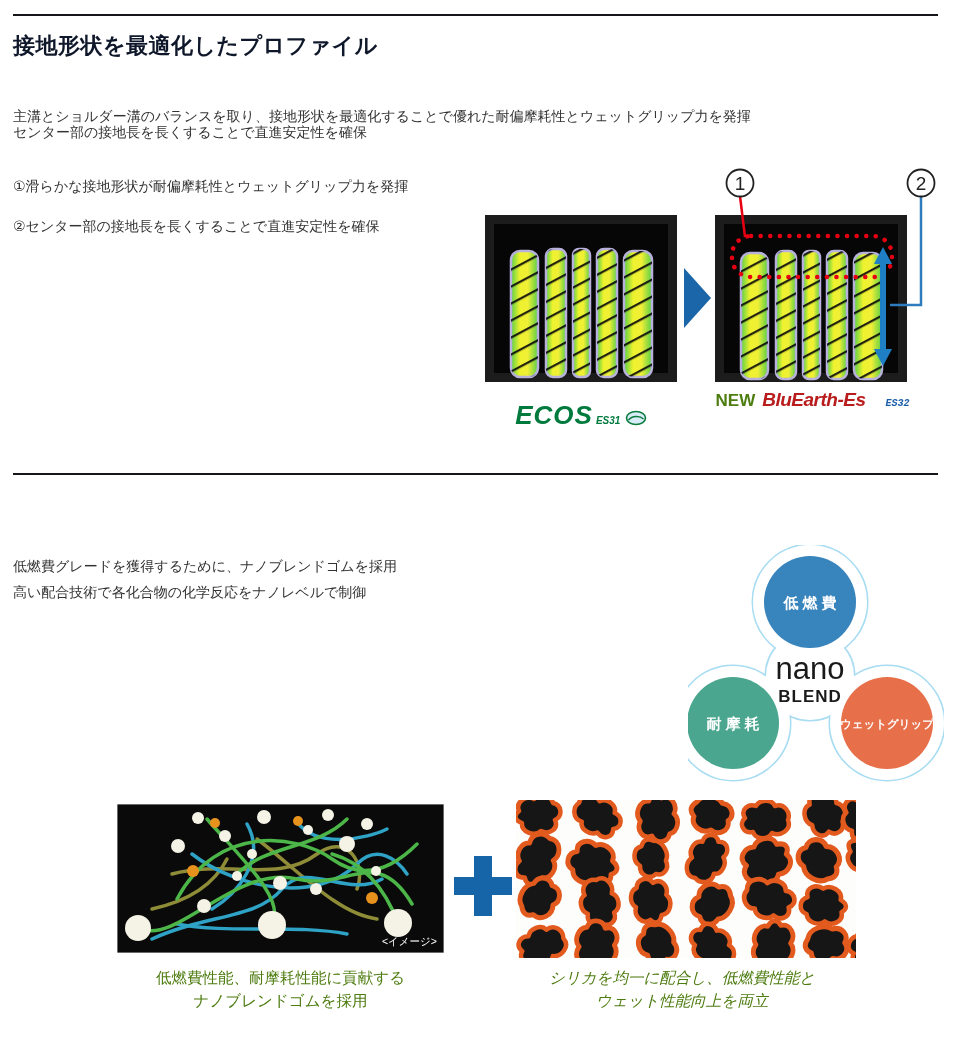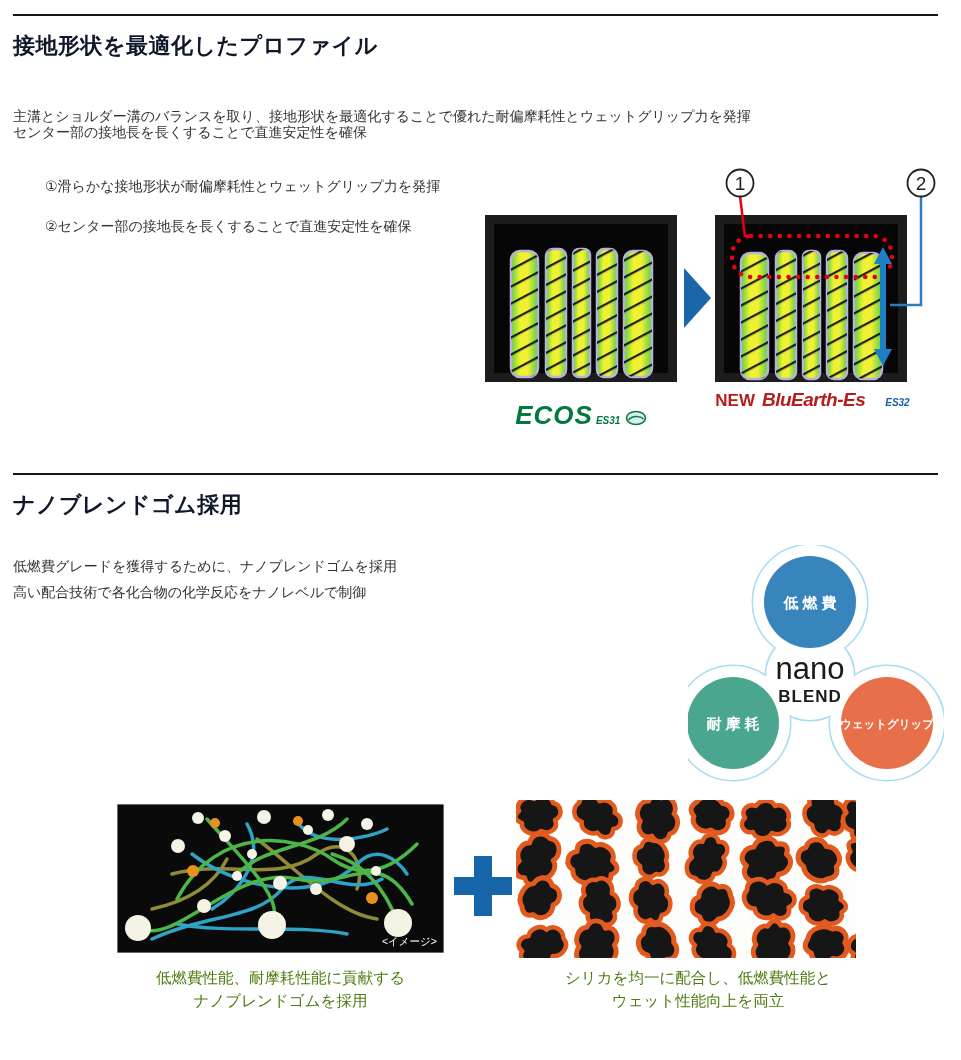--- a/index.html
+++ b/index.html
@@ -10,28 +10,28 @@
   .abs{position:absolute;}
   .rule{position:absolute;left:13px;width:925px;height:2px;background:#15151c;}
   .sec-title{
     position:absolute;left:13px;color:#0f172a;font-size:22px;font-weight:bold;
     letter-spacing:.5px;white-space:nowrap;
   }
   .body-line{
     position:absolute;left:13px;color:#333;font-size:14px;white-space:nowrap;
   }
   .point-line{
-    position:absolute;left:13px;color:#333;font-size:14px;white-space:nowrap;margin-left:32px;
+    position:absolute;left:13px;color:#333;font-size:14px;white-space:nowrap;
   }
   .logo-row{position:absolute;white-space:nowrap;text-align:center;}
   .ecos-name{color:#007a3d;font-size:26px;font-weight:900;font-style:italic;letter-spacing:1px;}
   .ecos-model{color:#007a3d;font-size:10px;font-weight:bold;font-style:italic;margin-left:3px;}
-  .new-tag{color:#b91c1c;font-size:17px;font-weight:900;margin-right:7px;}
+  .new-tag{color:#4d7c0f;font-size:17px;font-weight:900;margin-right:7px;}
   .blu-name{color:#b91c1c;font-size:19px;font-weight:700;font-style:italic;letter-spacing:-.5px;}
-  .blu-model{color:#1b5ea8;font-size:10px;font-weight:bold;font-style:italic;margin-left:20px;}
+  .blu-model{color:#1b5ea8;font-size:10px;font-weight:bold;font-style:italic;margin-left:20px;font-family:Liberation Mono, monospace;}
   .caption{
     position:absolute;text-align:center;color:#4d7c0f;font-size:15.5px;line-height:23px;
   }
   svg{display:block;}
 </style>
 </head>
 <body>
 
 <div class="canvas">
 
@@ -115,21 +115,20 @@
     <svg width="22" height="16" viewBox="0 0 22 16" style="display:inline-block;vertical-align:-2px;">
       <ellipse cx="11" cy="8" rx="9.5" ry="6.5" fill="#d9edf8" stroke="#0b7a3e" stroke-width="1.6"></ellipse>
       <path d="M3.5 10 C7 5.5 15 5.5 18.5 9" fill="none" stroke="#0b7a3e" stroke-width="1.4"></path>
     </svg>
   </div>
   <div class="logo-row" style="left:700px;top:389px;width:225px;">
     <span class="new-tag">NEW</span><span class="blu-name">BluEarth-Es</span><span class="blu-model">ES32</span>
   </div>
 
   <div class="rule" style="top:473px;"></div>
-  <div class="sec-title" style="top:490px;">ナノブレンドゴム採用</div>
 
   <div class="body-line" style="top:584px;">高い配合技術で各化合物の化学反応をナノレベルで制御</div>
   <div class="body-line" style="top:558px;">低燃費グレードを獲得するために、ナノブレンドゴムを採用</div>
 
   <svg class="abs" style="left:688px;top:545px;" width="256" height="248" viewBox="0 0 256 248">
 
     <g stroke="#a7dcf2" stroke-width="3" fill="#fff">
       <circle cx="122" cy="57" r="57"></circle>
       <circle cx="45" cy="178" r="57"></circle>
       <circle cx="199" cy="178" r="57"></circle>
@@ -252,18 +251,18 @@
       <use href="#b1" transform="translate(254,144) rotate(100) scale(1.06)"></use>
       <use href="#b3" transform="translate(310,146) rotate(350) scale(1.12)"></use>
       <use href="#b1" transform="translate(352,144) rotate(140)"></use>
     </g>
   </svg>
 
   <div class="caption" style="left:117px;top:966px;width:327px;">
     <div>低燃費性能、耐摩耗性能に貢献する</div>
     <div>ナノブレンドゴムを採用</div>
   </div>
-  <div class="caption" style="left:528px;top:966px;width:340px;">
+  <div class="caption" style="left:512px;top:966px;width:340px;font-style:italic;">
     <div>シリカを均一に配合し、低燃費性能と</div>
     <div>ウェット性能向上を両立</div>
   </div>
 
 </div>
 
 </body></html>

